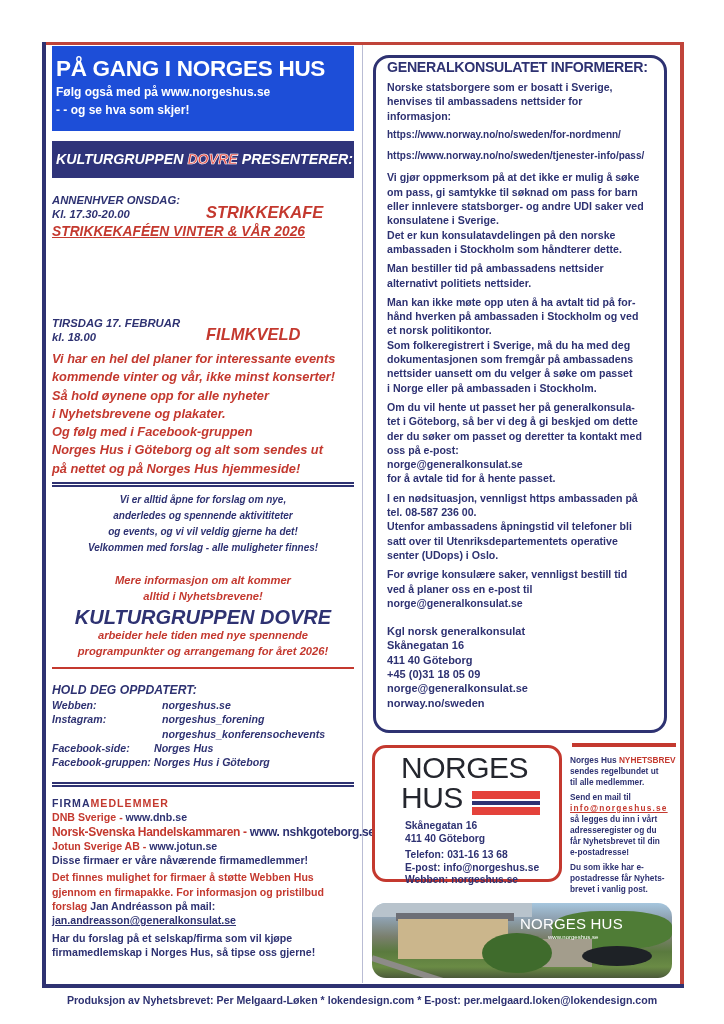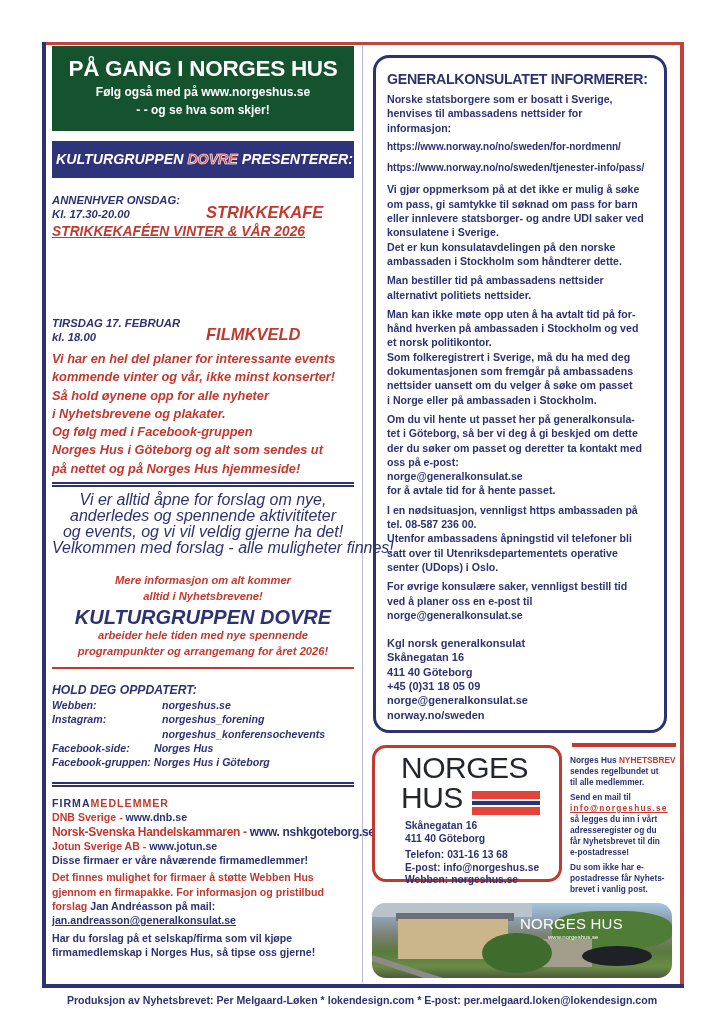--- a/index.html
+++ b/index.html
@@ -7,21 +7,21 @@
   body { position: relative; font-family: "Liberation Sans", sans-serif; color: #2e3272; }
 
   .frame-blue { position: absolute; left: 42px; top: 42px; width: 642px; height: 946px;
     border-left: 4px solid #2e3272; border-bottom: 4px solid #2e3272; }
   .frame-red { position: absolute; left: 42px; top: 42px; width: 642px; height: 944px;
     border-top: 3px solid #c0443a; border-right: 4px solid #c0443a; }
   .col-divider { position: absolute; left: 362px; top: 45px; width: 1px; height: 938px; background: #b9bcd4; }
 
   
   .left { position: absolute; left: 52px; top: 46px; width: 302px; }
-  .hero { background: #14532d; color: #fff; text-align: center; padding: 9px 4px 9px; height: 85px; }
+  .hero { background: #1d4ed8; color: #fff; text-align: left; padding: 9px 4px 9px; height: 85px; }
   .hero h1 { font-size: 22.5px; font-weight: bold; letter-spacing: -0.3px; line-height: 28px; }
   .hero p { font-size: 12px; font-weight: bold; line-height: 18px; }
 
   .kg-banner { margin-top: 10px; background: #2f347a; color: #fff; height: 37px;
     font-size: 14.2px; font-weight: bold; font-style: italic; line-height: 37px; padding-left: 4px; white-space: nowrap; }
   .kg-banner .dovre { color: #e5473f; -webkit-text-stroke: 0.6px #fff; }
 
   .blk { position: absolute; left: 0; }
   .navy { color: #2e3272; }
   .red { color: #c4392f; }
@@ -30,40 +30,40 @@
   .ev-label { font-size: 11.3px; line-height: 14px; }
   .ev-title { position: absolute; font-size: 16.5px; font-weight: bold; font-style: italic; color: #c4392f; }
   .strikk-sub { font-size: 13.8px; font-weight: bold; font-style: italic; color: #c4392f; text-decoration: underline; line-height: 18px; }
   .weeks div { font-size: 11.2px; line-height: 15.5px; font-weight: bold; font-style: italic; color: #c4392f; white-space: nowrap; }
   .red-para div { font-size: 12.8px; line-height: 18.3px; font-style: italic; color: #c4392f; font-weight: bold; white-space: nowrap; }
 
   .dbl-line { position: absolute; left: 0; width: 302px; height: 5px; border-top: 2px solid #2e3272; border-bottom: 2px solid #2e3272; }
   .red-line { position: absolute; left: 0; width: 302px; height: 2px; background: #c4392f; }
 
   .center { text-align: center; width: 302px; }
-  .c-navy div { font-size: 16px; line-height: 16px; font-weight: normal; font-style: italic; color: #2e3272; white-space: nowrap; }
+  .c-navy div { font-size: 10px; line-height: 16px; font-weight: bold; font-style: italic; color: #2e3272; white-space: nowrap; }
   .c-red div { font-size: 11.2px; line-height: 16px; font-weight: bold; font-style: italic; color: #c4392f; white-space: nowrap; }
   .kg-big { font-size: 20px; font-weight: bold; font-style: italic; color: #2e3272; line-height: 22px; }
   .c-red2 div { font-size: 11.2px; line-height: 15.5px; font-weight: bold; font-style: italic; color: #c4392f; white-space: nowrap; }
 
   .hold-title { font-size: 12.2px; font-weight: bold; font-style: italic; color: #2e3272; line-height: 16px; }
   .hold-row { display: flex; font-size: 10.6px; line-height: 14.3px; font-weight: bold; font-style: italic; color: #2e3272; white-space: nowrap; }
   .hold-row .k { width: 110px; }
   .hold-row .k2 { width: 102px; }
 
   .firma-title { font-size: 19px; letter-spacing: 1px; font-weight: normal; line-height: 22px; }
   .firma-title .a { color: #2e3272; }
   .firma-title .b { color: #c4392f; }
   .firma div { font-size: 10.6px; line-height: 14.3px; font-weight: bold; white-space: nowrap; }
   .firma .small { font-size: 12px; letter-spacing: -0.3px; }
   .firma .u { text-decoration: underline; }
 
   
   .consul { position: absolute; left: 373px; top: 55px; width: 294px; height: 678px;
-    border: 3px solid #2e3272; border-radius: 16px; padding: 12px 10px 0 11px; }
+    border: 3px solid #2e3272; border-radius: 16px; padding: 0 10px 0 11px; }
   .consul h2 { font-size: 14.2px; font-weight: bold; color: #2e3272; letter-spacing: -0.3px; line-height: 18px; margin-bottom: 4px; white-space: nowrap; }
   .consul p { font-size: 10.6px; line-height: 14.3px; font-weight: bold; color: #2e3272; margin-bottom: 5px; white-space: nowrap; }
   .consul p.link { font-size: 10px; margin-bottom: 7px; }
   .consul .addr div { font-size: 11px; line-height: 14.3px; font-weight: bold; color: #2e3272; white-space: nowrap; }
 
   .nh-card { position: absolute; left: 372px; top: 745px; width: 190px; height: 137px;
     border: 3px solid #c4392f; border-radius: 14px; }
   .logo-top { position: absolute; left: 26px; top: 4px; font-size: 30px; line-height: 32px; color: #24262e; letter-spacing: -0.5px; font-family: "Liberation Sans", sans-serif; text-align: right; }
   .logo-bot { position: absolute; left: 26px; top: 34px; font-size: 30px; line-height: 32px; color: #24262e; letter-spacing: -0.5px; }
   .flag { position: absolute; left: 97px; top: 43px; width: 68px; height: 24px; background: #e4423b; }

